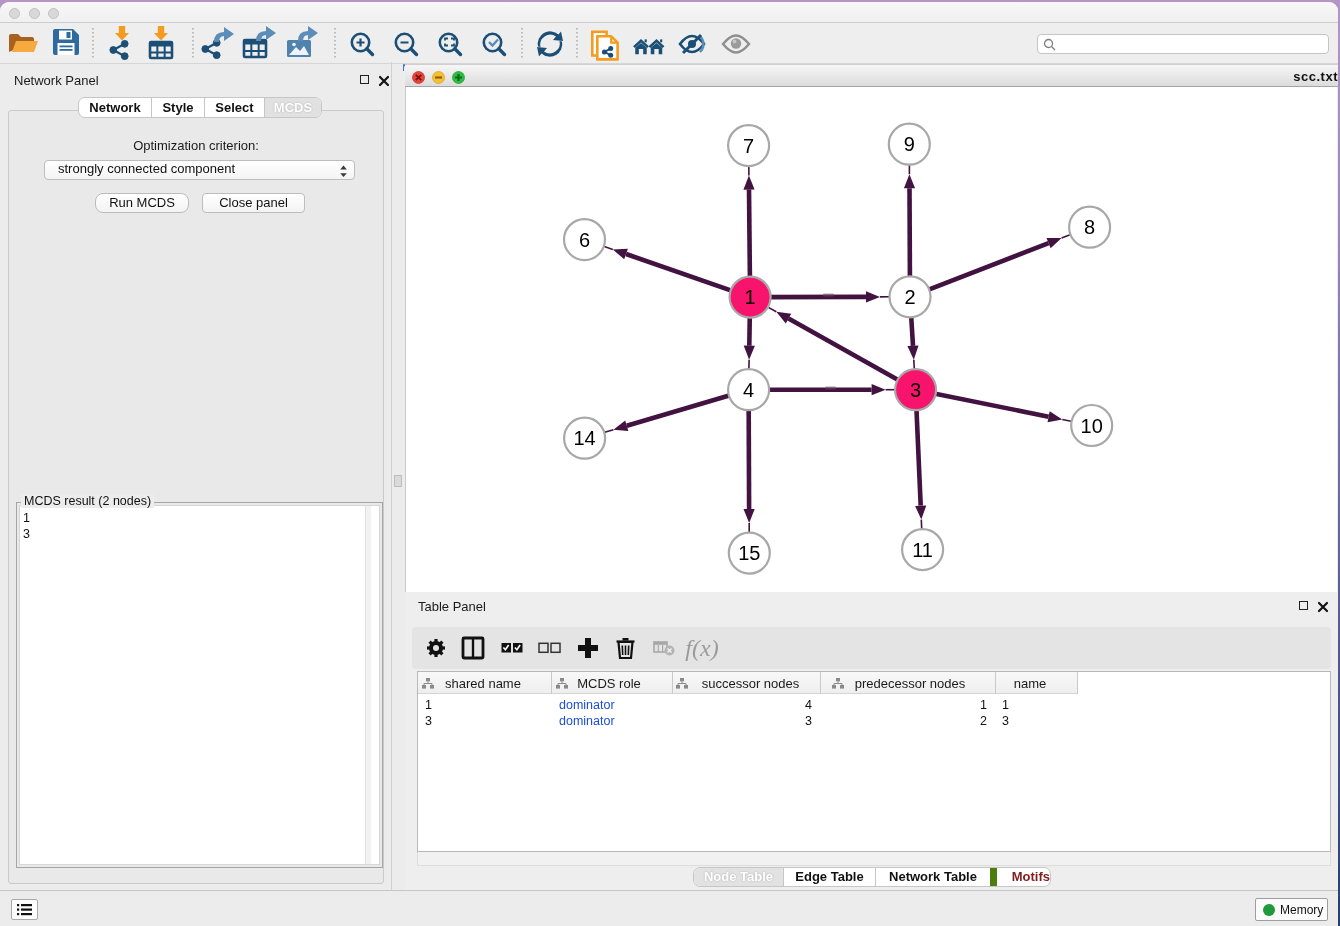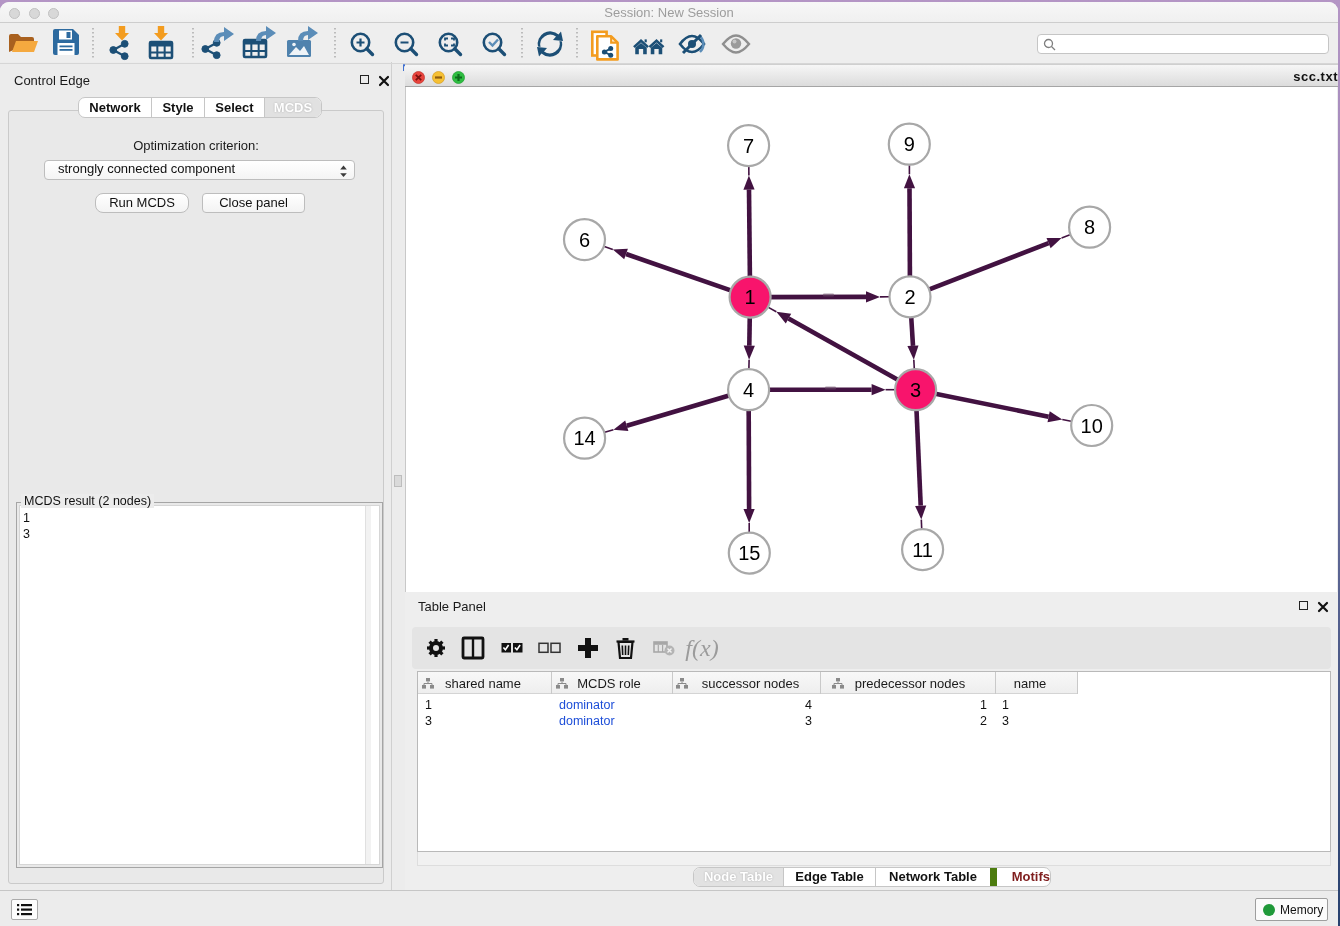--- a/index.html
+++ b/index.html
@@ -5,21 +5,20 @@
 body{font-family:"Liberation Sans",sans-serif;background:linear-gradient(180deg,#bish 0,#224 100%);position:relative}
 body{background:linear-gradient(180deg,#b495c5 0%,#9d86b8 25%,#5d6694 60%,#27406e 100%)}
 #win{position:absolute;left:0;top:2px;width:1338px;height:924px;background:#ececec;border-radius:9px 9px 0 0;overflow:hidden}
 .abs{position:absolute}
 </style></head><body>
 <div id="win">
 <div class="abs" style="left:0;top:0;width:1338px;height:21px;background:linear-gradient(#f7f7f7,#f0f0f0);border-bottom:1px solid #cdcdcd">
 <div class="abs" style="left:9px;top:6px;width:11px;height:11px;border-radius:50%;background:#d8d8d8;border:1px solid #c0c0c0"></div>
 <div class="abs" style="left:28.5px;top:6px;width:11px;height:11px;border-radius:50%;background:#d8d8d8;border:1px solid #c0c0c0"></div>
 <div class="abs" style="left:48px;top:6px;width:11px;height:11px;border-radius:50%;background:#d8d8d8;border:1px solid #c0c0c0"></div>
-<div class="abs" style="left:0;top:3px;width:1338px;text-align:center;font-size:13px;color:#9d9d9d">Session: New Session</div>
 </div>
 <div class="abs" style="left:0;top:21px;width:1338px;height:41px;background:#eeeeee;border-bottom:1px solid #d6d6d6"></div>
 <svg class="abs" style="left:0;top:0px" width="780" height="60">
       <g transform="translate(8,28)">
         <path d="M1 22 L1 6 Q1 4 3 4 L10 4 L13 7 L24 7 Q26 7 26 9 L26 11 Z" fill="#a9611f"></path>
         <path d="M4 22 L8 11 L30 11 L26 22 Z" fill="#f5a93f"></path>
       </g>
       <g transform="translate(53,27)">
         <path d="M0 2 Q0 0 2 0 L20 0 L26 6 L26 24 Q26 26 24 26 L2 26 Q0 26 0 24 Z" fill="#2d6a9f"></path>
         <rect x="6" y="1.5" width="13" height="9" fill="#fff"></rect>
@@ -134,21 +133,21 @@
         <circle cx="-1.5" cy="-2.5" r="2" fill="#c6c6c6"></circle>
       </g>
     </svg>
 <div class="abs" style="left:1037px;top:32px;width:292px;height:20px;background:#fff;border:1px solid #c5c5c5;border-radius:4px">
 <svg width="14" height="14" style="position:absolute;left:5px;top:3px">
         <circle cx="5.5" cy="5.5" r="4" fill="none" stroke="#7e7e7e" stroke-width="1.3"></circle>
         <line x1="8.5" y1="8.5" x2="12" y2="12" stroke="#7e7e7e" stroke-width="1.3"></line>
       </svg>
 </div>
 <div class="abs" style="left:0;top:60px;width:392px;height:828px;background:#ececec;border-right:1px solid #d0d0d0">
-  <div class="abs" style="left:14px;top:11px;font-size:13px;color:#1a1a1a">Control Edge</div>
+  <div class="abs" style="left:14px;top:11px;font-size:13px;color:#1a1a1a">Network Panel</div>
   <div class="abs" style="left:360px;top:13px;width:9px;height:9px;border:1.6px solid #222"></div>
   <svg class="abs" style="left:378px;top:13px" width="12" height="12">
         <path d="M2 2 L10 10 M10 2 L2 10" stroke="#111" stroke-width="2.2" stroke-linecap="round"></path>
       </svg>
   <div class="abs" style="left:8px;top:48px;width:376px;height:774px;background:#e9e9e9;border:1px solid #cacaca;border-radius:3px"></div>
   <div class="abs" style="left:8px;top:76px;width:376px;text-align:center;font-size:13px;color:#1a1a1a">Optimization criterion:</div>
   <div class="abs" style="left:78px;top:35px;height:21px;border:1px solid #c6c6c6;border-radius:7px;overflow:hidden;display:flex;background:#fff">
     <div style="width:73px;text-align:center;font-size:13px;line-height:19px;color:#111;border-right:1px solid #c6c6c6;font-weight:700">Network</div>
     <div style="width:53px;text-align:center;font-size:13px;line-height:19px;color:#111;border-right:1px solid #c6c6c6;font-weight:700">Style</div>
     <div style="width:60px;text-align:center;font-size:13px;line-height:19px;color:#111;border-right:1px solid #c6c6c6;font-weight:700">Select</div>

